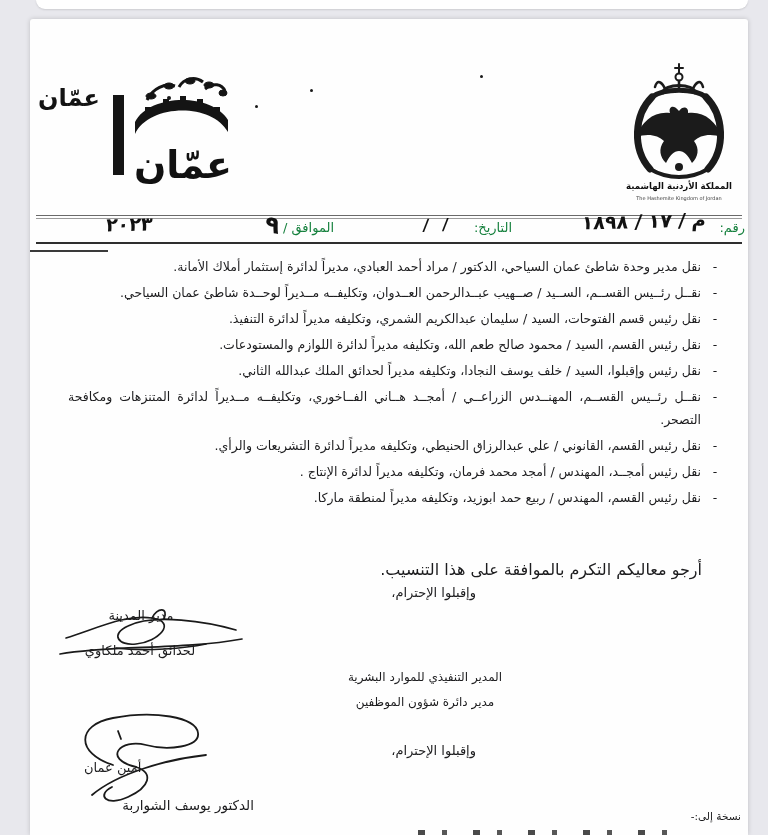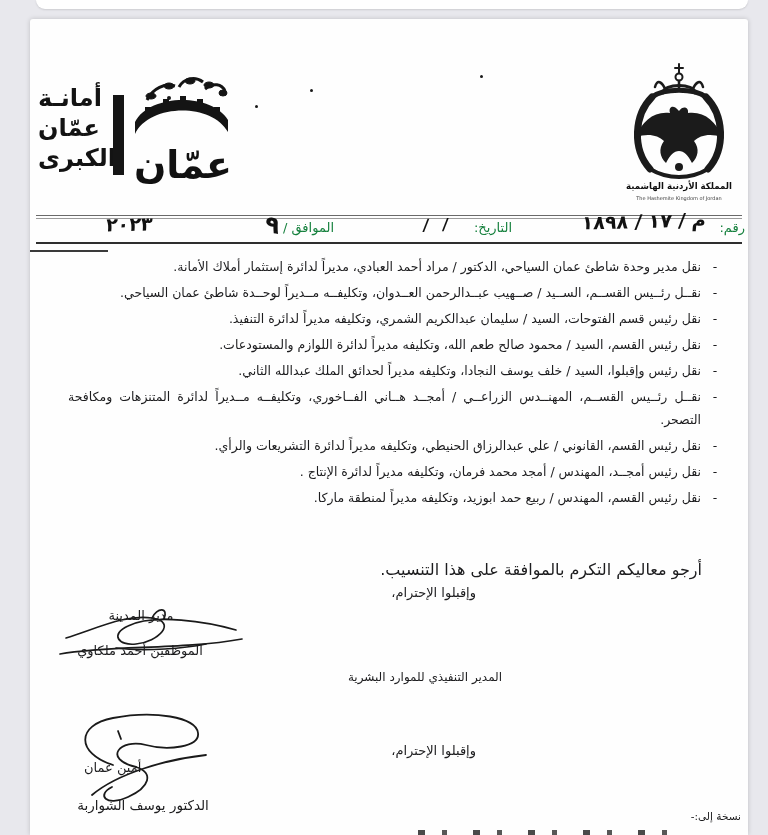--- a/index.html
+++ b/index.html
@@ -46,43 +46,41 @@
   .salute1{position:absolute;top:566px;right:272px;font-size:13px;}
   .cm-title{position:absolute;top:589px;left:56px;width:110px;font-size:13px;text-align:center;}
   .cm-sign{position:absolute;left:26px;top:585px;}
   .cm-name{position:absolute;top:624px;left:20px;width:180px;font-size:13px;text-align:center;}
   .hr-block{position:absolute;top:646px;left:280px;width:230px;text-align:center;font-size:12px;line-height:25px;}
   .approve{position:absolute;top:686px;right:62px;text-align:right;font-size:13px;line-height:24px;}
   .approve .l2{margin-right:14px;}
   .salute2{position:absolute;top:724px;right:272px;font-size:13px;}
   .mayor-sign{position:absolute;left:28px;top:688px;}
   .mayor-title{position:absolute;top:741px;left:54px;font-size:13px;}
-  .mayor-name{position:absolute;top:778px;left:18px;width:190px;font-size:13.5px;text-align:center;}
+  .mayor-name{position:absolute;top:778px;left:34px;width:190px;font-size:13.5px;text-align:right;}
   .copy-to{position:absolute;top:791px;right:7px;font-size:10.5px;}
   .cutline{position:absolute;top:811px;left:388px;right:62px;height:5px;
            background:repeating-linear-gradient(90deg,#2a2a2a 0 7px,transparent 7px 24px,#3a3a3a 24px 29px,transparent 29px 55px);
            opacity:.85;}
 </style>
 </head>
 <body>
 
 <div class="canvas">
   <div class="prev-page"></div>
 
   <div class="page" lang="ar">
 
     <div class="speck" style="left:137px;top:77px;width:4px;height:4px;"></div>
     <div class="speck" style="left:225px;top:86px;width:3px;height:3px;"></div>
     <div class="speck" style="left:280px;top:70px;width:3px;height:3px;"></div>
     <div class="speck" style="left:450px;top:56px;width:3px;height:3px;"></div>
 
     <div class="logo-text">
-      <div>أمانـة</div>
       <div>عمّان</div>
-      <div>الكبرى</div>
     </div>
     <div class="logo-bar"></div>
     <svg class="logo-mark" width="97" height="120" viewBox="0 0 97 120">
       <g fill="#141414" stroke="#141414">
         <path d="M14,24 C20,12 32,7 42,10" fill="none" stroke-width="3"></path>
         <path d="M46,11 C51,2 62,0 70,6" fill="none" stroke-width="3"></path>
         <path d="M72,13 C80,6 89,8 92,15" fill="none" stroke-width="3"></path>
         <ellipse cx="18" cy="20" rx="5" ry="3"></ellipse>
         <ellipse cx="36" cy="10" rx="5" ry="3"></ellipse>
         <ellipse cx="57" cy="5" rx="5" ry="3"></ellipse>
@@ -174,24 +172,25 @@
 
     <div class="cm-title">مدير المدينة</div>
     <svg class="cm-sign" width="190" height="66" viewBox="0 0 190 66">
       <g fill="none" stroke="#1a1a1a" stroke-width="1.7" stroke-linecap="round">
         <path d="M10,34 C42,24 70,10 96,14 C122,18 102,38 80,40 C62,42 54,30 72,22 C98,9 152,18 180,26"></path>
         <path d="M96,14 C101,3 113,3 108,15"></path>
         <path d="M4,50 C55,41 125,46 186,35"></path>
         <path d="M60,44 C90,48 130,44 150,40"></path>
       </g>
     </svg>
-    <div class="cm-name">الموظفين أحمد ملكاوي</div>
+    <div class="cm-name">لحدائق أحمد ملكاوي</div>
 
     <div class="hr-block">
       <div>المدير التنفيذي للموارد البشرية</div>
+      <div>مدير دائرة شؤون الموظفين</div>
     </div>
 
     <div class="salute2">وإقبلوا الإحترام،</div>
 
     <svg class="mayor-sign" width="170" height="112" viewBox="0 0 170 112">
       <g fill="none" stroke="#1a1a1a" stroke-width="1.8" stroke-linecap="round">
         <path d="M55,58 C18,46 18,18 55,11 C96,3 138,10 140,26 C142,40 110,44 88,38 C62,31 44,52 78,60"></path>
         <path d="M148,48 C110,52 60,66 34,88"></path>
         <path d="M78,60 C96,66 92,80 70,90 C48,100 38,88 54,80"></path>
         <path d="M60,24 l3,8"></path>

